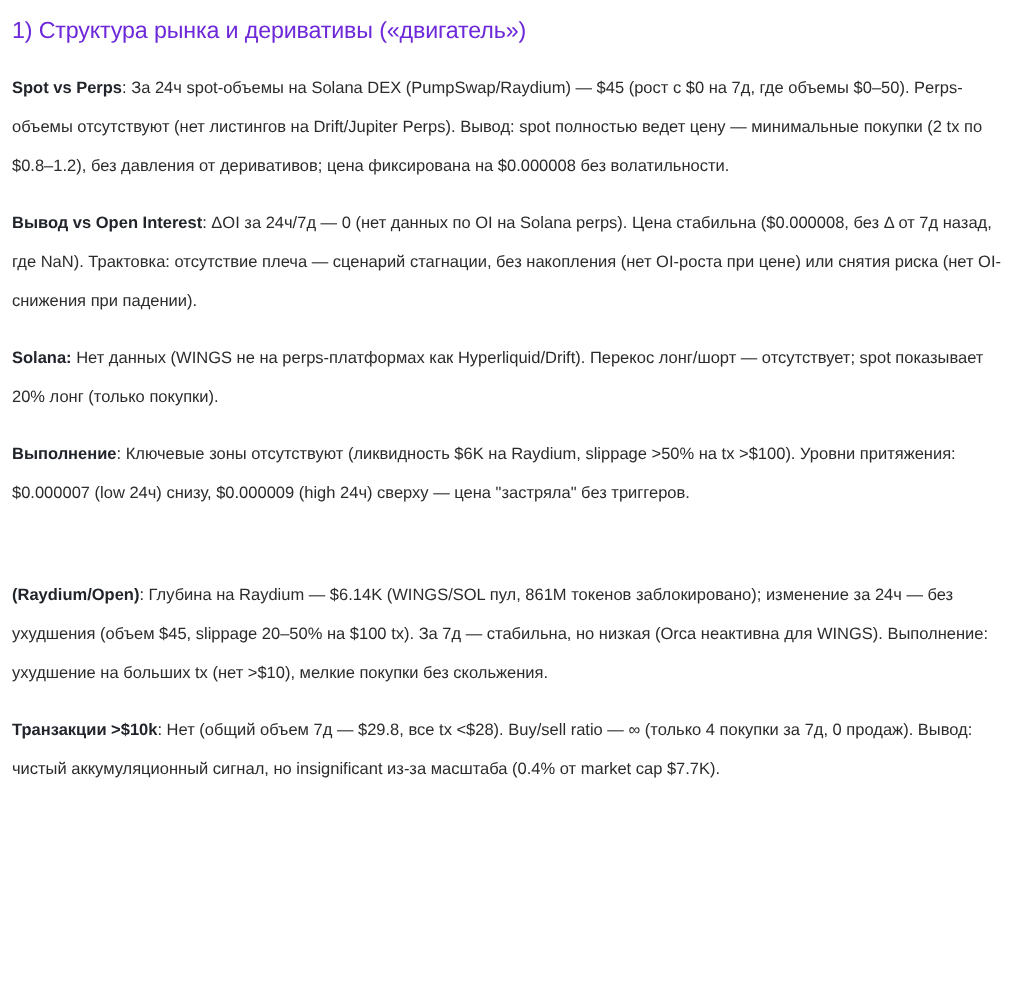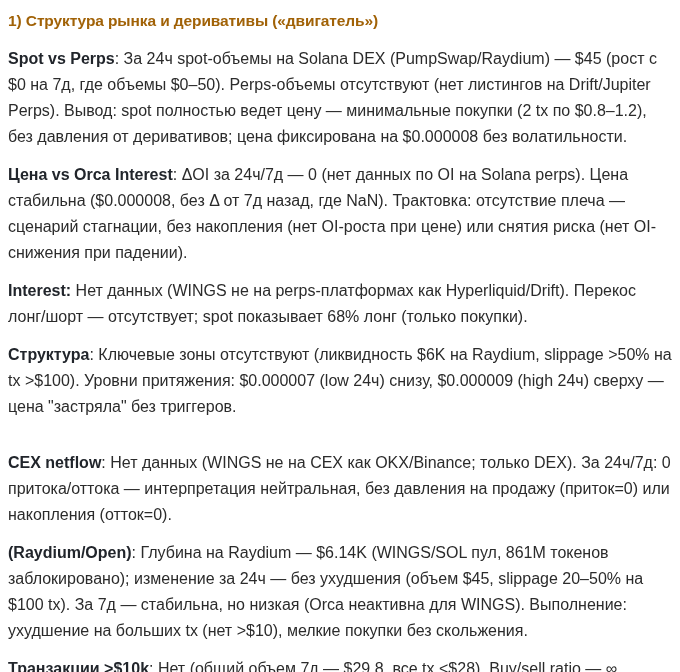--- a/index.html
+++ b/index.html
@@ -16,29 +16,29 @@
     color: #2b2b2b;
     -webkit-font-smoothing: antialiased;
   }
   .doc {
     padding: 6px 8px 0 8px;
     box-sizing: border-box;
     width: 680px;
   }
   h2.section-heading {
     font-size: 15.5px;
-    font-weight: 700;
+    font-weight: 400;
     line-height: 22px;
     margin: 0 0 0 0;
     padding: 4px 0 0 0;
-    color: #a16207;
+    color: #6d28d9;
     letter-spacing: -0.1px;
   }
   p.para {
-    font-size: 16px;
+    font-size: 11px;
     line-height: 26px;
     margin: 0;
     padding: 0;
     color: #2b2b2b;
     text-align: left;
     word-spacing: 0px;
   }
   .gap-after-heading { height: 14px; }
   .gap-para { height: 12px; }
   .gap-before-heading { height: 16px; }
@@ -51,33 +51,32 @@
 <body>
 
 <div class="doc">
 
   <h2 class="section-heading">1) Структура рынка и деривативы («двигатель»)</h2>
   <div class="gap-after-heading"></div>
 
   <p class="para"><b>Spot vs Perps</b><span>: За 24ч spot-объемы на Solana DEX (PumpSwap/Raydium) — $45 (рост с $0 на 7д, где объемы $0–50). Perps-объемы отсутствуют (нет листингов на Drift/Jupiter Perps). Вывод: spot полностью ведет цену — минимальные покупки (2 tx по $0.8–1.2), без давления от деривативов; цена фиксирована на $0.000008 без волатильности.</span></p>
   <div class="gap-para"></div>
 
-  <p class="para"><b>Цена vs Orca Interest</b><span>: ΔOI за 24ч/7д — 0 (нет данных по OI на Solana perps). Цена стабильна ($0.000008, без Δ от 7д назад, где NaN). Трактовка: отсутствие плеча — сценарий стагнации, без накопления (нет OI-роста при цене) или снятия риска (нет OI-снижения при падении).</span></p>
+  <p class="para"><b>Вывод vs Open Interest</b><span>: ΔOI за 24ч/7д — 0 (нет данных по OI на Solana perps). Цена стабильна ($0.000008, без Δ от 7д назад, где NaN). Трактовка: отсутствие плеча — сценарий стагнации, без накопления (нет OI-роста при цене) или снятия риска (нет OI-снижения при падении).</span></p>
   <div class="gap-para"></div>
 
-  <p class="para"><b>Interest:</b><span> Нет данных (WINGS не на perps-платформах как Hyperliquid/Drift). Перекос лонг/шорт — отсутствует; spot показывает 68% лонг (только покупки).</span></p>
+  <p class="para"><b>Solana:</b><span> Нет данных (WINGS не на perps-платформах как Hyperliquid/Drift). Перекос лонг/шорт — отсутствует; spot показывает 20% лонг (только покупки).</span></p>
   <div class="gap-para"></div>
 
-  <p class="para"><b>Структура</b><span>: Ключевые зоны отсутствуют (ликвидность $6K на Raydium, slippage &gt;50% на tx &gt;$100). Уровни притяжения: $0.000007 (low 24ч) снизу, $0.000009 (high 24ч) сверху — цена "застряла" без триггеров.</span></p>
+  <p class="para"><b>Выполнение</b><span>: Ключевые зоны отсутствуют (ликвидность $6K на Raydium, slippage &gt;50% на tx &gt;$100). Уровни притяжения: $0.000007 (low 24ч) снизу, $0.000009 (high 24ч) сверху — цена "застряла" без триггеров.</span></p>
 
   <div class="gap-before-heading"></div>
 
   <div class="gap-after-heading"></div>
 
-  <p class="para"><b>CEX netflow</b><span>: Нет данных (WINGS не на CEX как OKX/Binance; только DEX). За 24ч/7д: 0 притока/оттока — интерпретация нейтральная, без давления на продажу (приток=0) или накопления (отток=0).</span></p>
   <div class="gap-para"></div>
 
   <p class="para"><b>(Raydium/Open)</b><span>: Глубина на Raydium — $6.14K (WINGS/SOL пул, 861M токенов заблокировано); изменение за 24ч — без ухудшения (объем $45, slippage 20–50% на $100 tx). За 7д — стабильна, но низкая (Orca неактивна для WINGS). Выполнение: ухудшение на больших tx (нет &gt;$10), мелкие покупки без скольжения.</span></p>
   <div class="gap-para"></div>
 
   <p class="para"><b>Транзакции &gt;$10k</b><span>: Нет (общий объем 7д — $29.8, все tx &lt;$28). Buy/sell ratio — ∞ (только 4 покупки за 7д, 0 продаж). Вывод: чистый аккумуляционный сигнал, но insignificant из-за масштаба (0.4% от market cap $7.7K).</span></p>
 
 </div>
 
 </body></html>

